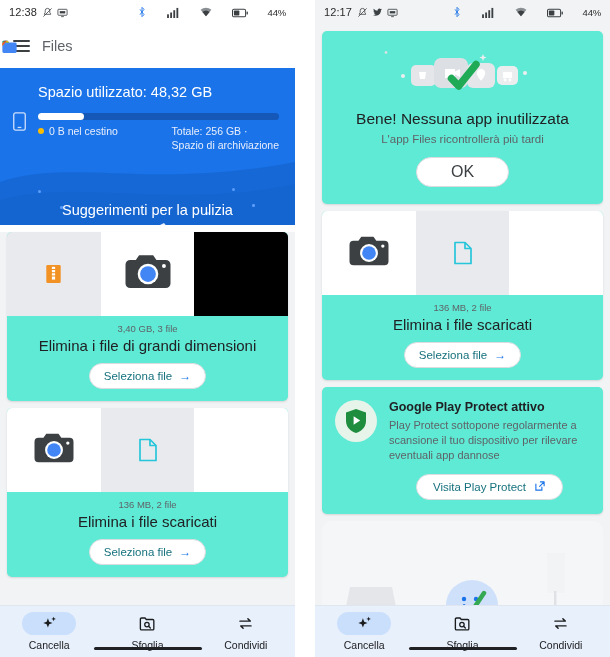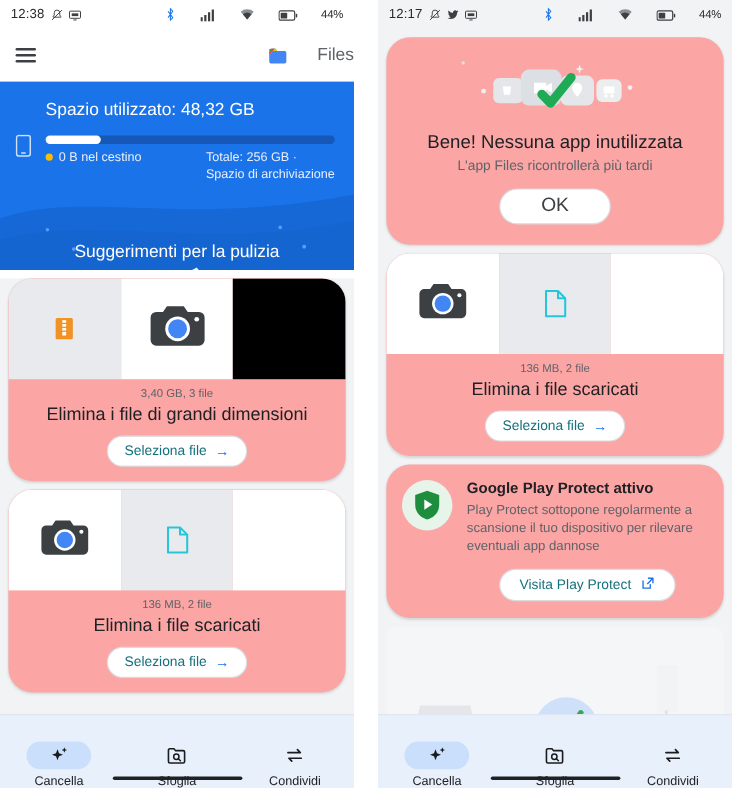--- a/index.html
+++ b/index.html
@@ -36,21 +36,21 @@
 
   
   .appbar {
     height: 44px; display: flex; align-items: center;
     padding: 0 13px; background: #fff; position: relative;
   }
   .hamburger { width: 17px; display: flex; flex-direction: column; gap: 3.5px; cursor: pointer; }
   .hamburger i { display: block; height: 1.8px; background: #3c4043; border-radius: 1px; }
   .appbar-center {
     position: absolute; left: 0; right: 0;
-    display: flex; align-items: center; justify-content: flex-end; gap: 23px;
+    display: flex; align-items: center; justify-content: flex-start; gap: 23px;
     pointer-events: none;
   }
   .files-logo { width: 19px; height: 19px; position: relative; }
   .app-title { font-size: 14.5px; color: #5f6368; }
 
   
   .hero {
     position: relative; height: 157px;
     background: #1a73e8; overflow: hidden;
   }
@@ -78,21 +78,21 @@
   .hero-illus { position: absolute; left: 92px; top: 152px; }
   .hero-sub {
     position: absolute; left: 0; right: 0; bottom: 7px;
     text-align: center; font-size: 14.5px; color: #ffffff;
   }
   .spark { position: absolute; background: #5b9df9; border-radius: 50%; }
 
   
   .scroll { background: #f1f3f4; }
   .card {
-    background: #fca5a5; border-radius: 20px;
+    background: #5eead4; border-radius: 5px;
     margin: 7px 7px 0 7px;
     box-shadow: 0 1px 2px rgba(60,64,67,.16);
     overflow: hidden;
   }
   .thumbs { display: flex; height: 84px; }
   .thumb { flex: 1; display: flex; align-items: center; justify-content: center; }
   .t-grey { background: #e8eaed; }
   .t-white { background: #ffffff; }
   .t-black { background: #000000; }
   .card-meta {
@@ -148,22 +148,22 @@
 
   
   .peek {
     margin: 7px 7px 0 7px; height: 96px; position: relative;
     background: #f5f6f7; border-radius: 9px 9px 0 0; overflow: hidden;
   }
 
   
   .bottomnav {
     position: absolute; left: 0; right: 0; bottom: 0;
-    height: 62px; background: #e8f0fb;
-    display: flex; align-items: flex-end; padding-top: 6px;
+    height: 52px; background: #e8f0fb;
+    display: flex; align-items: flex-start; padding-top: 6px;
     border-top: 1px solid #dfe6ef;
   }
   .navitem {
     flex: 1; display: flex; flex-direction: column;
     align-items: center; gap: 4px; cursor: pointer;
   }
   .nav-ico-wrap {
     width: 54px; height: 23px; border-radius: 12px;
     display: flex; align-items: center; justify-content: center;
   }

